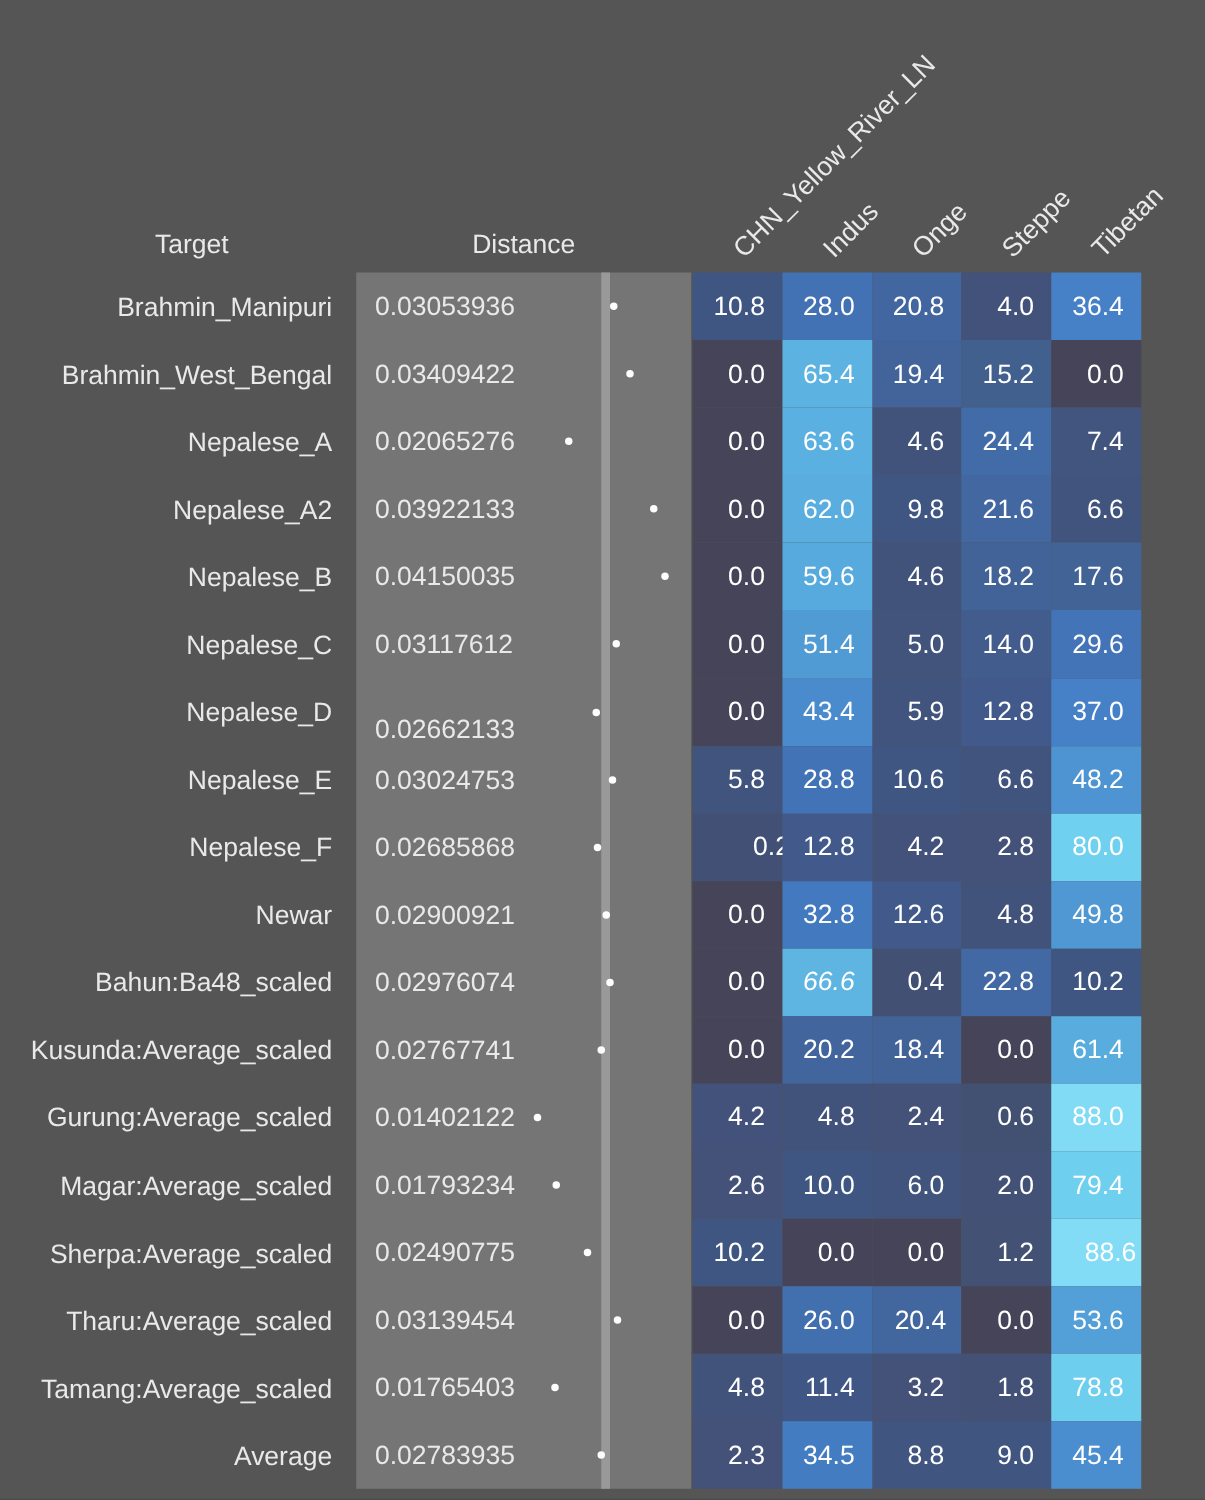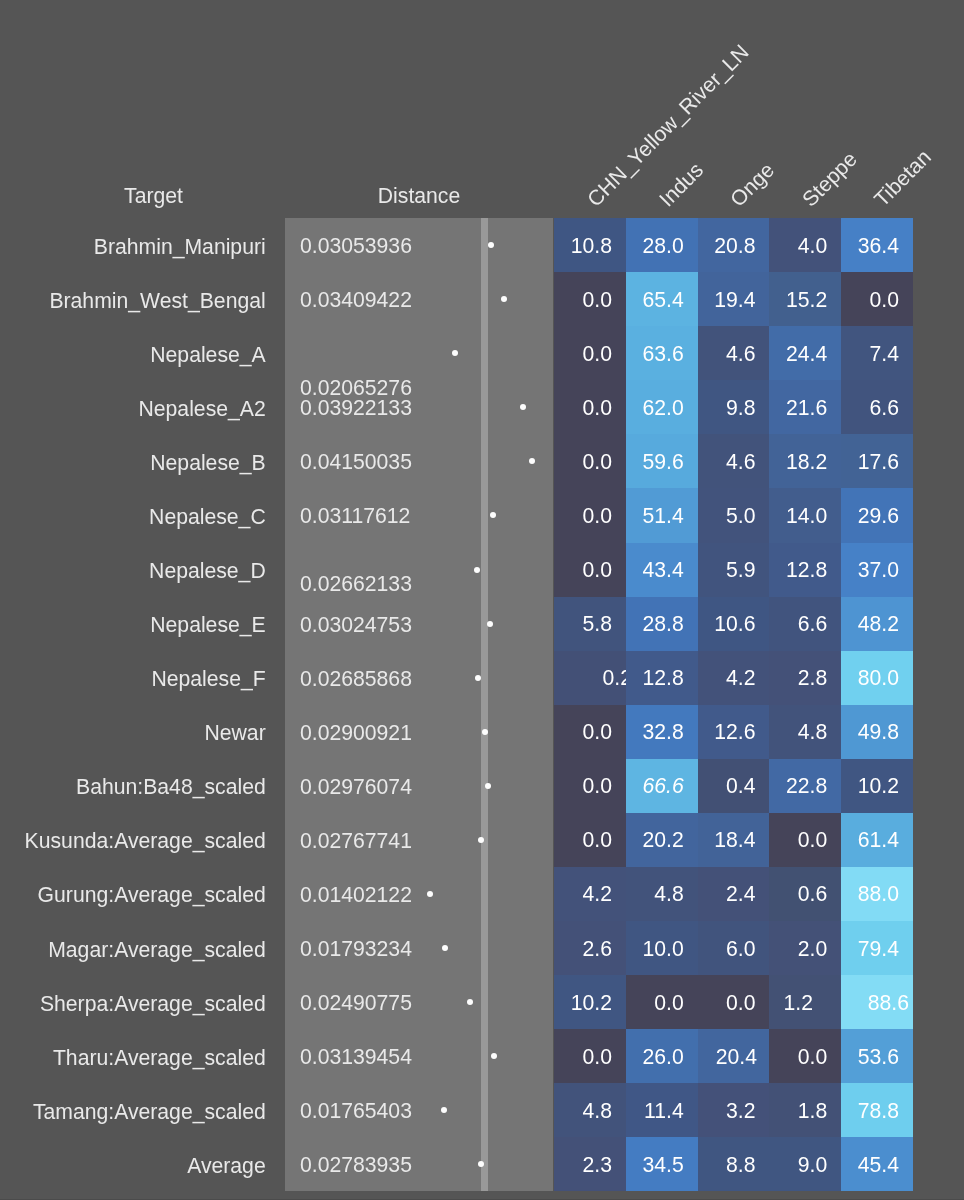--- a/index.html
+++ b/index.html
@@ -75,21 +75,21 @@
       <div class="dot" style="left: 427.238px; top: 890.975px;"></div>
       <div class="dot" style="left: 441.656px; top: 945.045px;"></div>
       <div class="dot" style="left: 467.371px; top: 999.115px;"></div>
       <div class="dot" style="left: 491.284px; top: 1053.18px;"></div>
       <div class="dot" style="left: 440.631px; top: 1107.26px;"></div>
       <div class="dot" style="left: 478.178px; top: 1161.33px;"></div>
     </div>
   <div id="distvals">
       <div class="distval" style="left: 300px; top: 235.135px;">0.03053936</div>
       <div class="distval" style="left: 300px; top: 289.205px;">0.03409422</div>
-      <div class="distval" style="left: 300px; top: 343.275px; margin-top: 34px;">0.02065276</div>
+      <div class="distval" style="left: 300px; top: 343.275px;">0.02065276</div>
       <div class="distval" style="left: 300px; top: 397.345px;">0.03922133</div>
       <div class="distval" style="left: 300px; top: 451.415px;">0.04150035</div>
       <div class="distval" style="left: 300px; top: 505.485px;">0.03117612</div>
       <div class="distval" style="left: 300px; top: 559.555px; margin-top: 13px;">0.02662133</div>
       <div class="distval" style="left: 300px; top: 613.625px;">0.03024753</div>
       <div class="distval" style="left: 300px; top: 667.695px;">0.02685868</div>
       <div class="distval" style="left: 300px; top: 721.765px;">0.02900921</div>
       <div class="distval" style="left: 300px; top: 775.835px;">0.02976074</div>
       <div class="distval" style="left: 300px; top: 829.905px;">0.02767741</div>
       <div class="distval" style="left: 300px; top: 883.975px;">0.01402122</div>
@@ -240,21 +240,21 @@
       <div class="cellval" style="left: 769.28px; width: 57.96px; top: 937.545px;">2.0</div>
       <div class="cell" style="background: rgb(111, 207, 238); left: 841.04px; top: 921.01px; width: 71.76px; height: 54.07px;"></div>
       <div class="cellval" style="left: 841.04px; width: 57.96px; top: 937.545px;">79.4</div>
       <div class="cell" style="background: rgb(64, 86, 130); left: 554px; top: 975.08px; width: 71.76px; height: 54.07px;"></div>
       <div class="cellval" style="left: 554px; width: 57.96px; top: 991.615px;">10.2</div>
       <div class="cell" style="background: rgb(69, 68, 89); left: 625.76px; top: 975.08px; width: 71.76px; height: 54.07px;"></div>
       <div class="cellval" style="left: 625.76px; width: 57.96px; top: 991.615px;">0.0</div>
       <div class="cell" style="background: rgb(69, 68, 89); left: 697.52px; top: 975.08px; width: 71.76px; height: 54.07px;"></div>
       <div class="cellval" style="left: 697.52px; width: 57.96px; top: 991.615px;">0.0</div>
       <div class="cell" style="background: rgb(67, 81, 116); left: 769.28px; top: 975.08px; width: 71.76px; height: 54.07px;"></div>
-      <div class="cellval" style="left: 769.28px; width: 57.96px; top: 991.615px; text-align: center;">1.2</div>
+      <div class="cellval" style="left: 769.28px; width: 57.96px; top: 991.615px;">1.2</div>
       <div class="cell" style="background: rgb(131, 220, 245); left: 841.04px; top: 975.08px; width: 71.76px; height: 54.07px;"></div>
       <div class="cellval" style="left: 841.04px; width: 57.96px; top: 991.615px; margin-left: 10px;">88.6</div>
       <div class="cell" style="background: rgb(69, 68, 89); left: 554px; top: 1029.15px; width: 71.76px; height: 54.07px;"></div>
       <div class="cellval" style="left: 554px; width: 57.96px; top: 1045.68px;">0.0</div>
       <div class="cell" style="background: rgb(66, 111, 173); left: 625.76px; top: 1029.15px; width: 71.76px; height: 54.07px;"></div>
       <div class="cellval" style="left: 625.76px; width: 57.96px; top: 1045.68px;">26.0</div>
       <div class="cell" style="background: rgb(66, 102, 158); left: 697.52px; top: 1029.15px; width: 71.76px; height: 54.07px;"></div>
       <div class="cellval" style="left: 699px; width: 57.96px; top: 1045.68px;">20.4</div>
       <div class="cell" style="background: rgb(69, 68, 89); left: 769.28px; top: 1029.15px; width: 71.76px; height: 54.07px;"></div>
       <div class="cellval" style="left: 769.28px; width: 57.96px; top: 1045.68px;">0.0</div>

